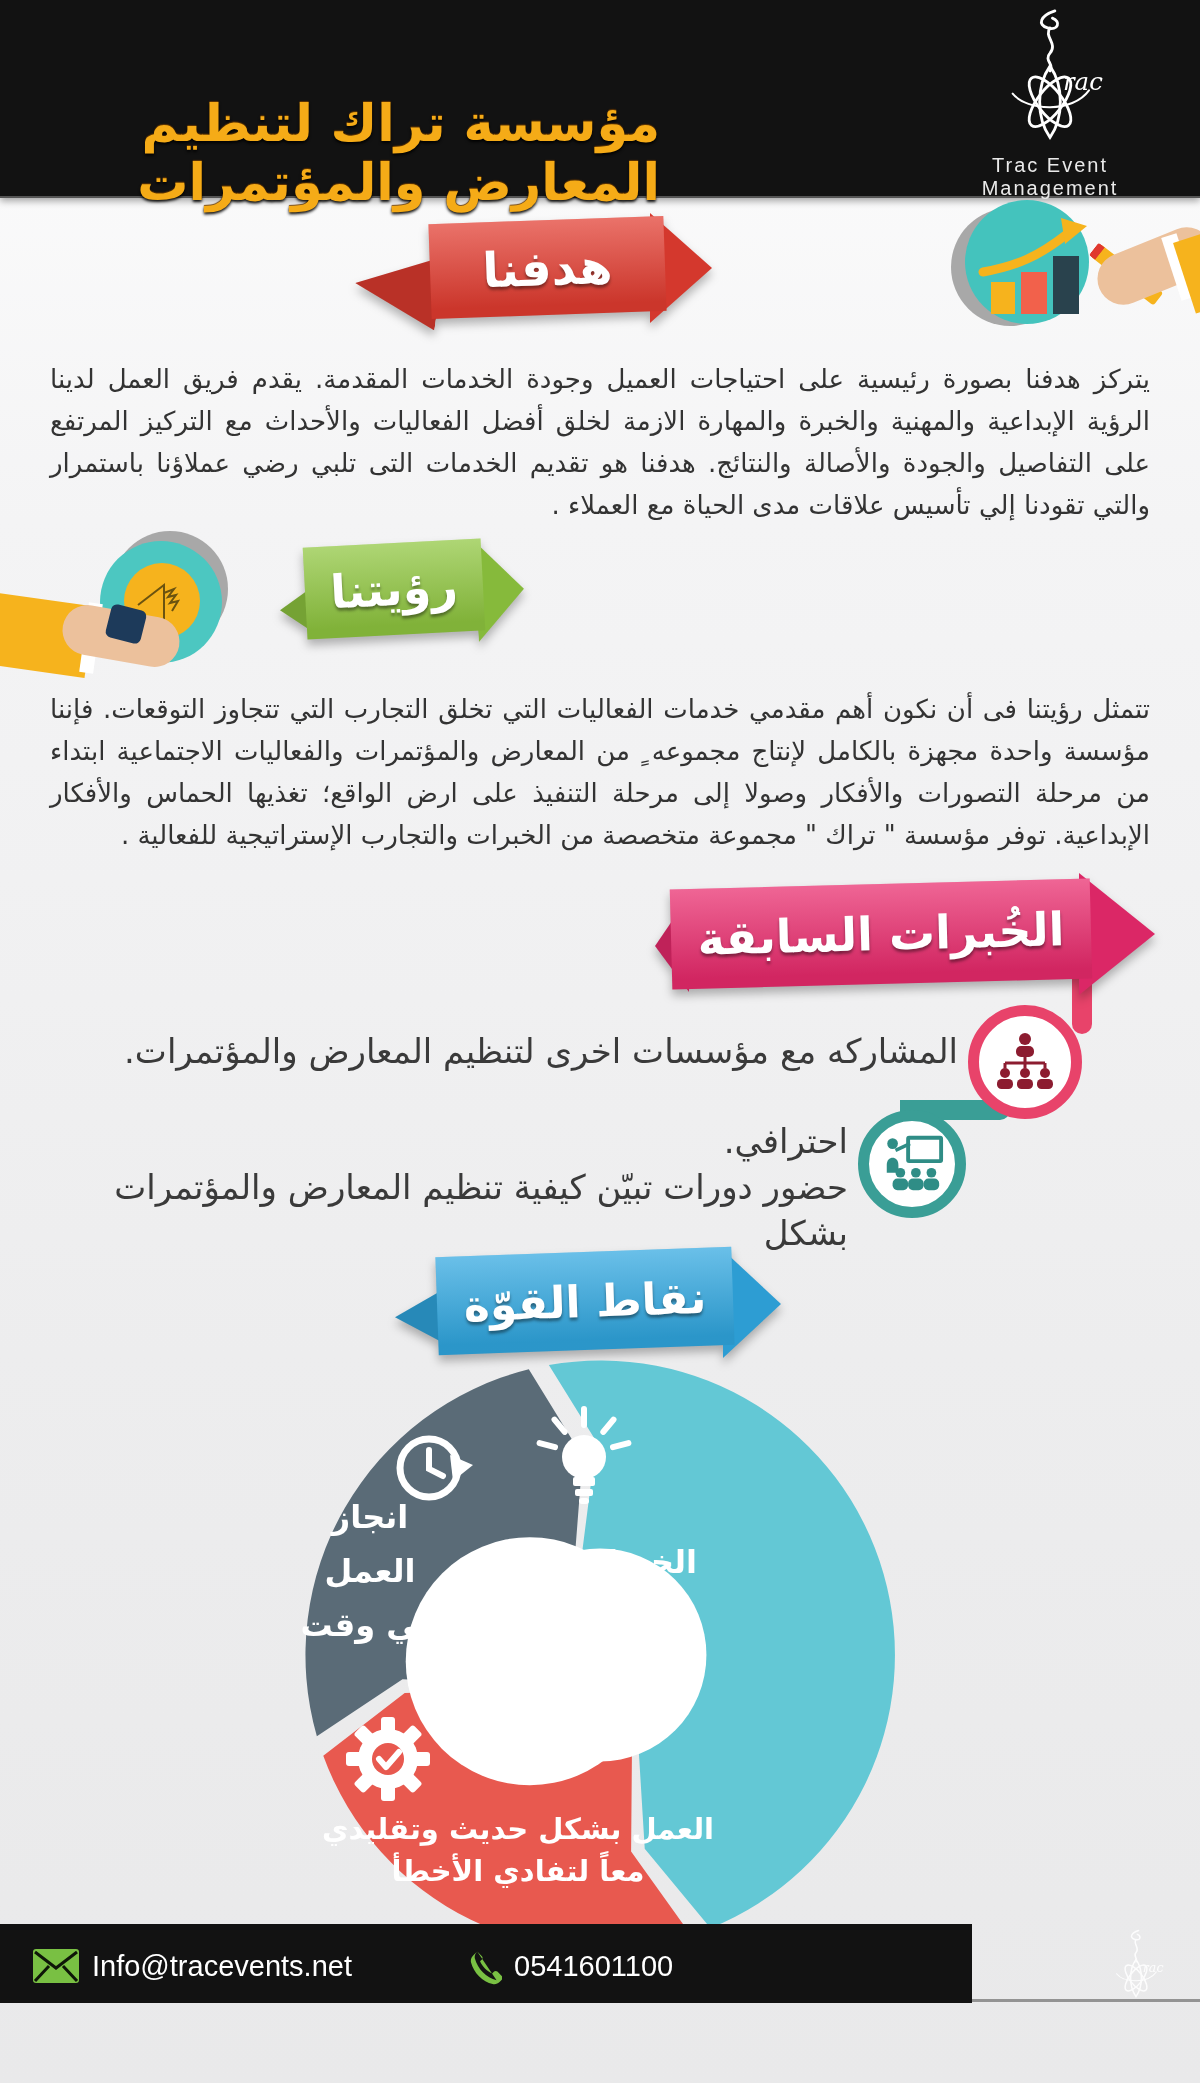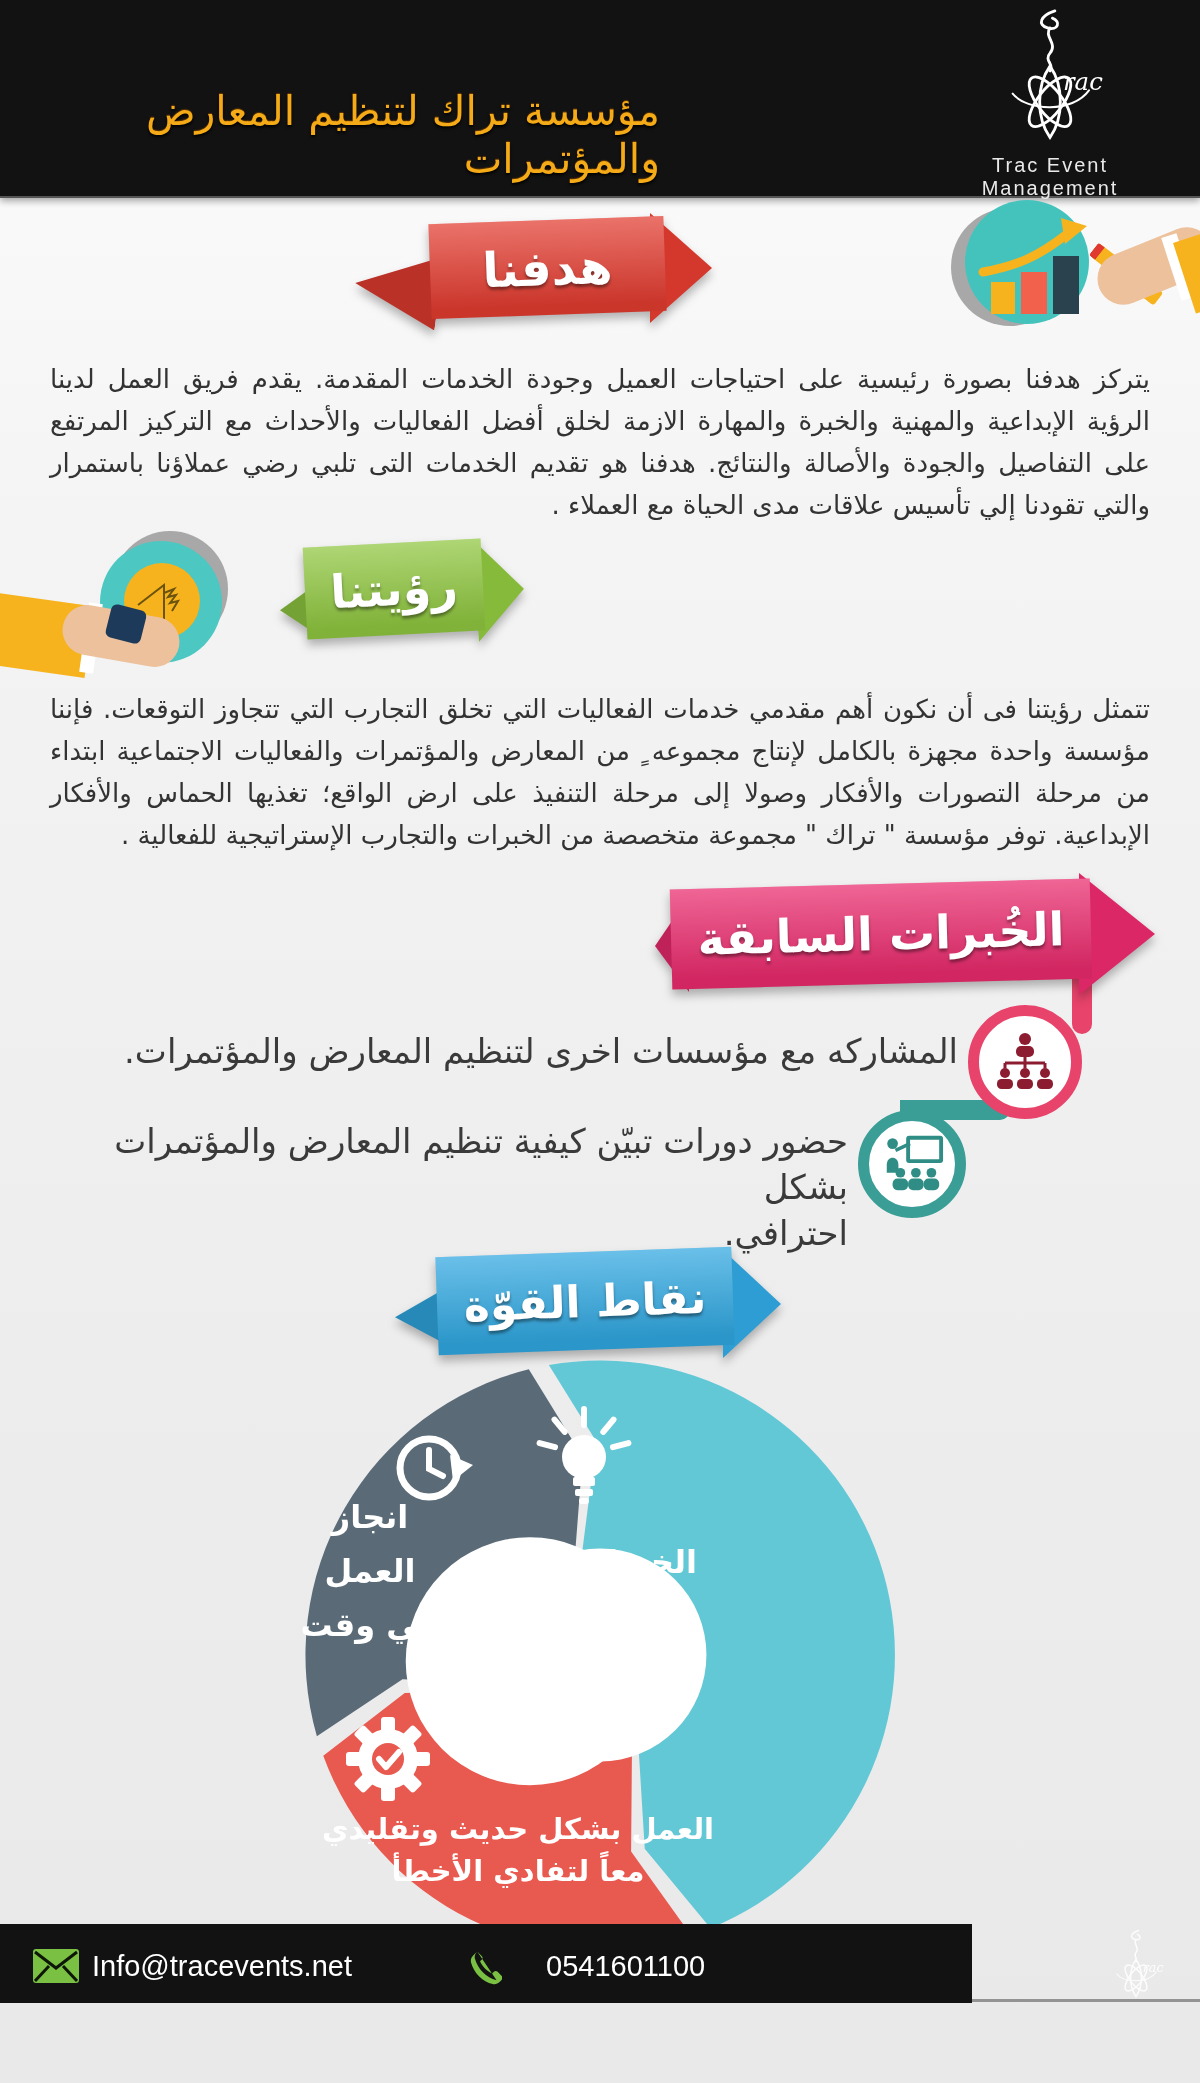--- a/index.html
+++ b/index.html
@@ -3,21 +3,21 @@
 <meta charset="utf-8">
 <style>
   html,body{margin:0;padding:0;background:#ffffff;}
   .page{position:relative;width:1200px;height:2083px;overflow:hidden;
         background:linear-gradient(180deg,#fdfdfd 0%,#f4f4f5 25%,#ededee 65%,#e9e9ea 100%);
         font-family:"DejaVu Sans",sans-serif;}
   
   .topbar{position:absolute;left:0;top:0;width:1200px;height:196px;background:var(--hbg,#121212);
           box-shadow:0 3px 7px rgba(0,0,0,.35);border-bottom:2px solid #555;}
   .title{position:absolute;right:540px;left:38px;top:60px;direction:rtl;text-align:right;
-         font-size:41px;font-weight:normal;color:var(--tc,#f5ab17);
+         font-size:51px;font-weight:bold;color:var(--tc,#f5ab17);
          text-shadow:0 2px 3px rgba(0,0,0,.95),0 -1px 1px rgba(110,60,0,.9);}
   .logo-wrap{position:absolute;left:930px;top:4px;width:240px;height:190px;}
   .logo-mark{position:absolute;left:55px;top:2px;width:130px;height:138px;}
   .logo-caption{position:absolute;left:0;top:150px;width:240px;text-align:center;color:#e9e9e9;
                 font-family:"Liberation Sans",sans-serif;font-size:20px;letter-spacing:2px;}
   
   .ribbon{position:absolute;filter:drop-shadow(0 6px 5px rgba(0,0,0,.28));}
   .ribbon .rbody{position:absolute;display:flex;align-items:center;justify-content:center;
                  background-color:var(--c);color:#fff;font-weight:bold;direction:rtl;
                  background-image:linear-gradient(180deg,rgba(255,255,255,.28),rgba(0,0,0,.10) 90%);
@@ -155,22 +155,22 @@
         <circle cx="22" cy="40" r="5" stroke="none"></circle>
           <rect x="14" y="46" width="16" height="12" rx="5" stroke="none"></rect>
         <circle cx="38" cy="40" r="5" stroke="none"></circle>
           <rect x="30" y="46" width="16" height="12" rx="5" stroke="none"></rect>
         <circle cx="54" cy="40" r="5" stroke="none"></circle>
           <rect x="46" y="46" width="16" height="12" rx="5" stroke="none"></rect>
       </g>
     </svg>
   </div>
   <div class="bullet" style="right:352px;top:1118px;width:780px;">
+    <span style="display:block;">احترافي.</span>
     <span style="display:block;">حضور دورات تبيّن كيفية تنظيم المعارض والمؤتمرات بشكل</span>
-    <span style="display:block;">احترافي.</span>
   </div>
 
   <div class="ribbon" style="left: 395px; top: 1240px; width: 390px; height: 128px; --c: #30a7e0;">
     <div class="tailL" style="left:0;top:45px;width:56px;height:62px;"></div>
     <div class="arrowR" style="left:328px;top:10px;width:58px;height:108px;"></div>
     <div class="rbody" style="left:42px;top:12px;width:296px;height:98px;font-size:44px;transform:rotate(-2deg);">نقاط القوّة</div>
   </div>
 
   <div class="donut-wrap" style="--sg0: #5a6b77; --sg1: #63c8d5; --sg2: #e8594f;">
     <svg width="620" height="620" viewBox="0 0 600 600">
@@ -238,21 +238,21 @@
   <footer class="footbar" style="--fbg: #121212; --accent: #79c043;">
     <svg class="shape" style="left:32px;top:24px;" width="48" height="36" viewBox="0 0 48 36">
       <rect x="1" y="1" width="46" height="34" rx="3" style="fill:var(--accent)"></rect>
       <path d="M3,4 L24,20 L45,4 M3,33 L17,18 M45,33 L31,18" fill="none" stroke="#0e1608" stroke-width="3"></path>
     </svg>
     <div class="foot-item" style="left:92px;top:26px;">Info@tracevents.net</div>
 
     <svg class="shape" style="left:466px;top:25px;" width="36" height="36" viewBox="0 0 24 24">
       <path style="fill:var(--accent)" d="M6.6,2.1 C5,3.7 4,6 4.6,8.2 c1.2,4.3 3.5,8.4 6.8,11.7 c3.3,3.3 7.4,5.6 11.7,6.8 l0,0 c-4.3-1.2-1.1-0.3,0,0 z M6.6,2.1 l4,4 c0.8,0.8 0.8,2 0,2.8 L9,10.5 c1,2.3 2.4,4.4 4.2,6.2 c1.8,1.8 3.9,3.2 6.2,4.2 l1.6-1.6 c0.8-0.8 2-0.8 2.8,0 l4,4 c0.8,0.8 0.8,2 0,2.8 l-1.9,1.9 c-1.6,1.6-3.9,2.6-6.1,2 c-4.3-1.2-8.4-3.5-11.7-6.8 C4.8,19.9 2.5,15.8 1.3,11.5 C0.7,9.3 1.7,7 3.3,5.4 Z" transform="scale(0.78) translate(3,0)"></path>
     </svg>
-    <div class="foot-item" style="left:514px;top:26px;margin-left:32px;">0541601100</div>
+    <div class="foot-item" style="left:514px;top:26px;">0541601100</div>
 
 
     <svg class="shape" style="left:1098px;top:4px;opacity:.9;" width="76" height="72" viewBox="0 0 160 170">
       <use href="#tracmark"></use>
     </svg>
   </footer>
 
 </div>
 
 </body></html>

